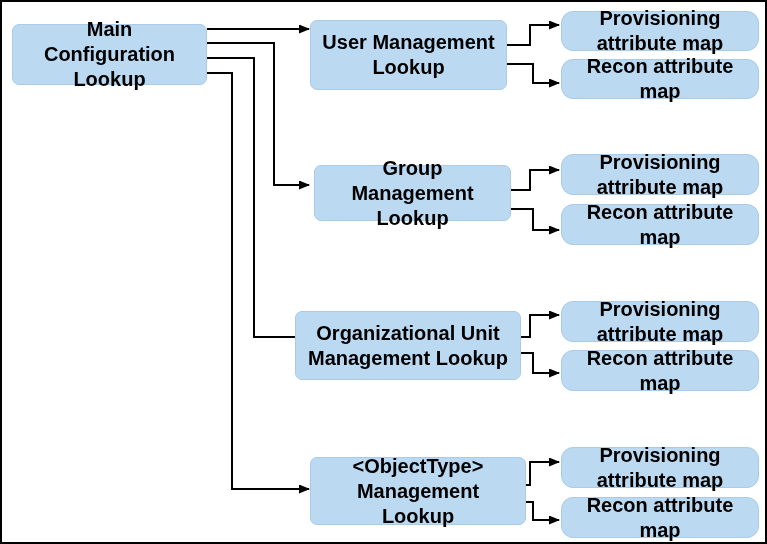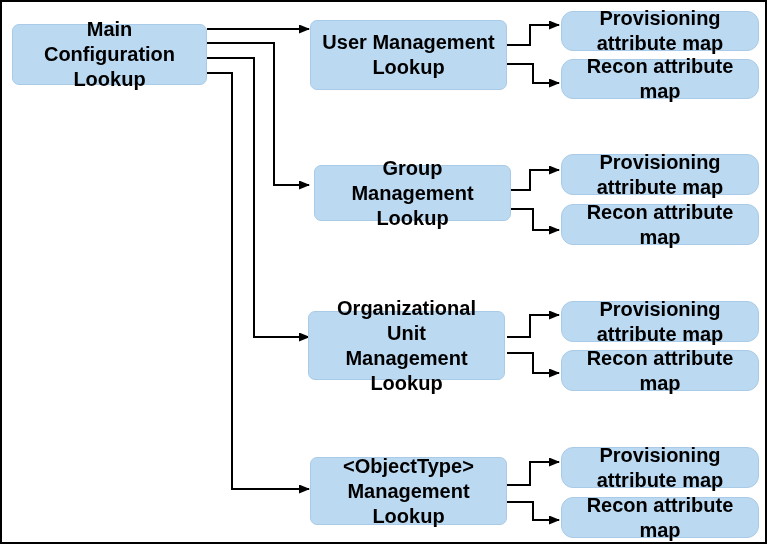--- a/index.html
+++ b/index.html
@@ -85,25 +85,25 @@
   </div>
 
   <div class="node" style="left:308px; top:18px; width:197px; height:70px;align-items:center;">
     <span class="node-label">User Management
 Lookup</span>
   </div>
   <div class="node" style="left:312px; top:163px; width:197px; height:56px;">
     <span class="node-label">Group Management
 Lookup</span>
   </div>
-  <div class="node" style="left:306px; top:309px; width:197px; height:69px;justify-content:center;">
+  <div class="node" style="left:293px; top:309px; width:226px; height:69px;justify-content:center;">
     <span class="node-label">Organizational Unit
 Management Lookup</span>
   </div>
-  <div class="node" style="left:308px; top:455px; width:197px; height:68px;">
+  <div class="node" style="left:308px; top:455px; width:216px; height:68px;">
     <span class="node-label">&lt;ObjectType&gt;
 Management Lookup</span>
   </div>
 
   <div class="node" style="left:559px; top:9px; width:198px; height:40px; border-radius:12px;">
     <span class="node-label">Provisioning
 attribute map</span>
   </div>
   <div class="node" style="left:559px; top:57px; width:198px; height:40px; border-radius:12px;">
     <span class="node-label">Recon attribute

